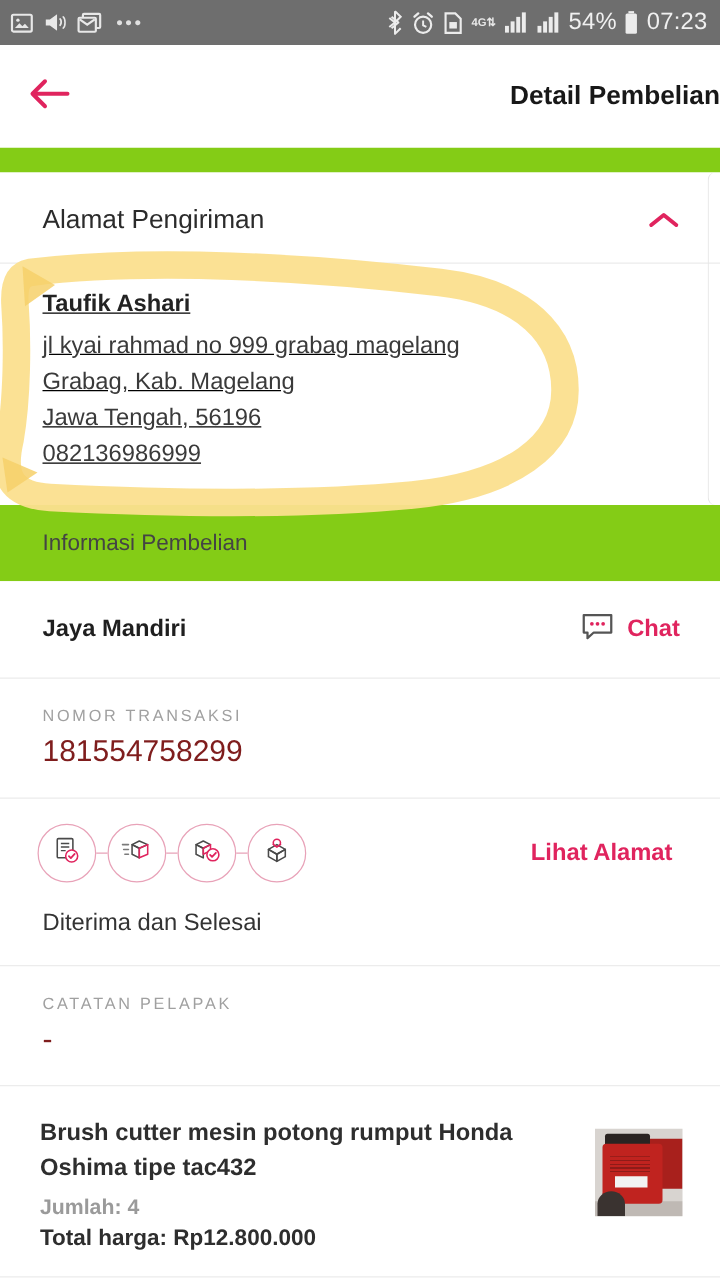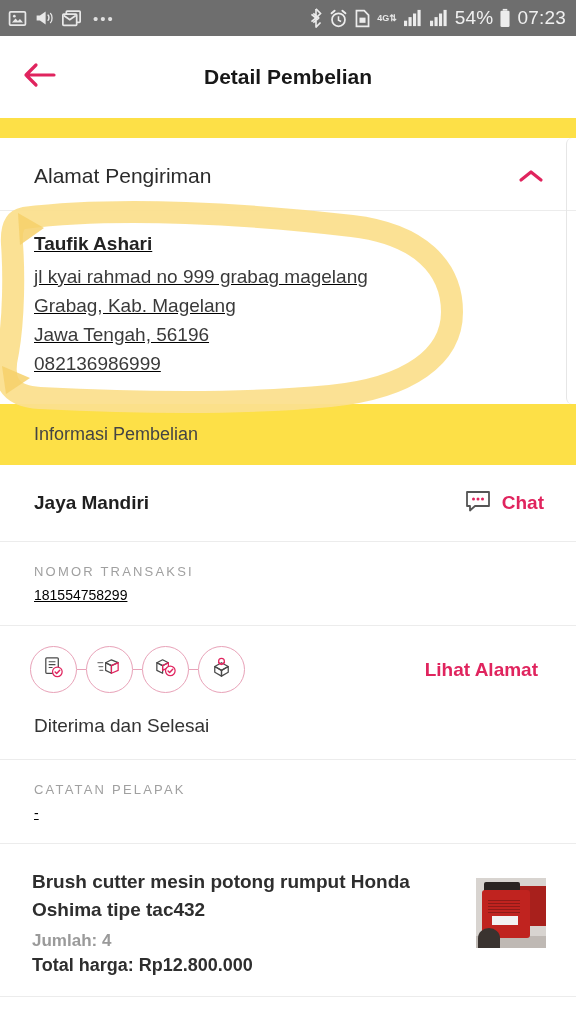--- a/index.html
+++ b/index.html
@@ -27,25 +27,25 @@
   .sb-4g small { display:block; font-size: 9px; line-height: 8px; }
 
   
   .appbar {
     height: 82px; background: #fff; display: flex; align-items: center;
     position: relative;
   }
   .back-btn { position: absolute; left: 18px; top: 50%; transform: translateY(-50%);
     width: 44px; height: 44px; display: flex; align-items: center; justify-content: center; }
   .appbar-title {
-    width: 100%; text-align: center; font-size: 21px; font-weight: bold; color: #181818;
-  }
-
-  
-  .grey-band { background: #fde047; }
+    width: 100%; text-align: right; font-size: 21px; font-weight: bold; color: #181818;
+  }
+
+  
+  .grey-band { background: #84cc16; }
   .gap-band { height: 20px; }
   .sec-head-band { padding: 20px 34px; }
   .sec-head-band .t { font-size: 18px; color: #444444; font-weight: normal; }
 
   .card { background: #fff; position: relative; }
   .hr { height: 1px; background: #ececec; width: 100%; }
 
   .addr-head {
     display: flex; align-items: center; justify-content: space-between;
     padding: 26px 30px 22px 34px;
@@ -60,21 +60,21 @@
   .shop-row {
     display: flex; align-items: center; justify-content: space-between;
     padding: 24px 32px 24px 34px;
   }
   .shop-name { font-size: 19px; font-weight: bold; color: #1f1f1f; }
   .chat { display: flex; align-items: center; gap: 10px; }
   .chat .label { font-size: 19px; font-weight: bold; color: #e0245e; }
 
   .kv { padding: 22px 34px 22px 34px; }
   .kv .k { font-size: 13px; color: #a0a0a0; letter-spacing: 2.2px; text-transform: uppercase; margin-bottom: 8px; }
-  .kv .v { font-size: 14px; color: #000000; text-decoration: underline; }
+  .kv .v { font-size: 24px; color: #7f1d1d; }
 
   .status-block { padding: 20px 34px 22px 30px; display: block; }
   .status-top { display: flex; align-items: center; justify-content: space-between; }
   .steps { display: flex; align-items: center; }
   .step { width: 47px; height: 47px; border: 1px solid #e8a2b8; border-radius: 50%;
           display: flex; align-items: center; justify-content: center; background: #fff; }
   .step-link { width: 9px; height: 1px; background: #e8a2b8; }
   .lihat { font-size: 19px; font-weight: bold; color: #e0245e; padding-right: 4px;}
   .status-text { font-size: 19px; color: #333333; padding-top: 22px; padding-left: 4px; }
 

